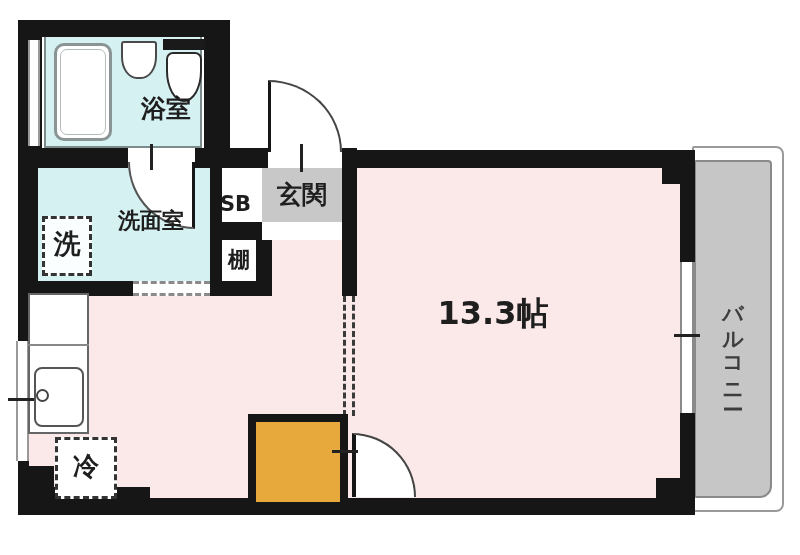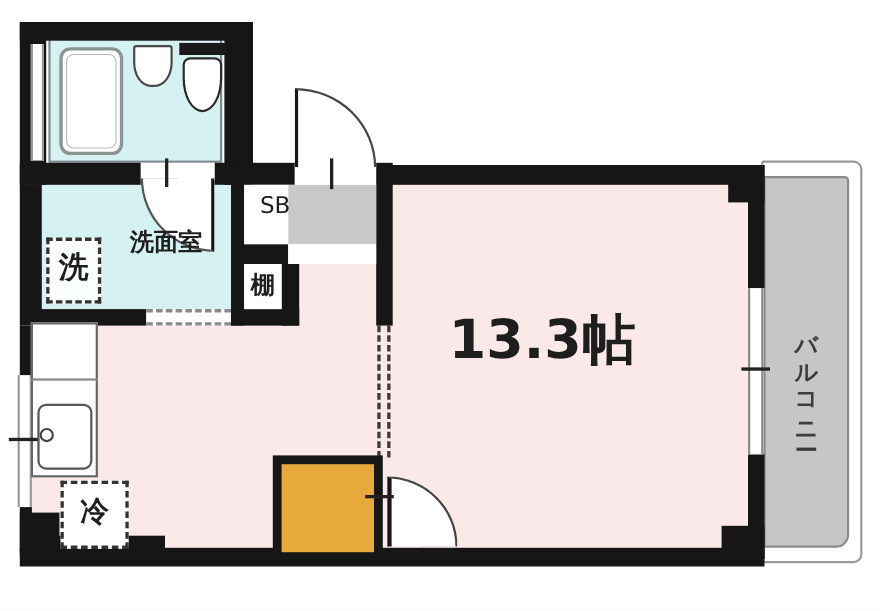--- a/index.html
+++ b/index.html
@@ -98,28 +98,28 @@
   .fridge-box{left:55px;top:437px;width:62px;height:62px;background:#fff;border:3px dashed #333;}
 
   
   .storage-outer{left:248px;top:414px;width:100px;height:96px;background:#161616;z-index:4;}
   .storage-inner{left:256px;top:422px;width:84px;height:80px;background:#e7a93c;z-index:5;}
 
   
   .lbl-bathroom{left:126px;top:95px;width:80px;font-size:25px;text-align:center;}
   .lbl-washroom{left:96px;top:209px;width:110px;font-size:22px;text-align:center;}
   .lbl-washer{left:42px;top:229px;width:50px;font-size:27px;text-align:center;}
-  .lbl-sb{left:220px;top:176px;width:44px;font-size:21px;text-align:right;font-weight:400;}
+  .lbl-sb{left:220px;top:193px;width:44px;font-size:21px;text-align:left;font-weight:700;}
   .lbl-genkan{left:262px;top:181px;width:80px;font-size:25px;text-align:center;}
   .lbl-shelf{left:222px;top:248px;width:34px;font-size:22px;text-align:center;}
   .lbl-fridge{left:55px;top:452px;width:62px;font-size:26px;text-align:center;}
   .lbl-storage{left:256px;top:447px;width:84px;font-size:24px;text-align:center;color:#241800;}
   .lbl-room{left:378px;top:276px;width:230px;text-align:center;}
   .lbl-room .name{font-size:43px;display:block;}
-  .lbl-room .size{font-size:49px;display:block;margin-top:6px;}
+  .lbl-room .size{font-size:32px;display:block;margin-top:20px;}
   .lbl-balcony{left:700px;top:250px;width:44px;height:190px;writing-mode:vertical-rl;text-orientation:upright;font-size:21px;letter-spacing:3px;color:#3d3d3d;text-align:center;}
 </style>
 </head>
 <body>
 
 <div class="plan">
 
   <div class="abs floor floor-main"></div>
   <div class="abs floor floor-washroom"></div>
 
@@ -184,23 +184,25 @@
   <div class="abs counter-divider"></div>
   <div class="abs kitchen-sink"></div>
   <div class="abs faucet"></div>
 
   <div class="abs fixture washer-box"></div>
   <div class="abs fixture fridge-box"></div>
 
   <div class="abs storage-outer"></div>
   <div class="abs storage-inner"></div>
 
+  <div class="abs label lbl-bathroom">浴室</div>
   <div class="abs label lbl-washroom">洗面室</div>
   <div class="abs label lbl-washer">洗</div>
   <div class="abs label lbl-sb">SB</div>
+  <div class="abs label lbl-genkan">玄関</div>
   <div class="abs label lbl-shelf">棚</div>
   <div class="abs label lbl-fridge">冷</div>
   <div class="abs label lbl-room">
     <span class="size">13.3帖</span>
   </div>
   <div class="abs label lbl-balcony">バルコニー</div>
 
 </div>
 
 </body></html>

